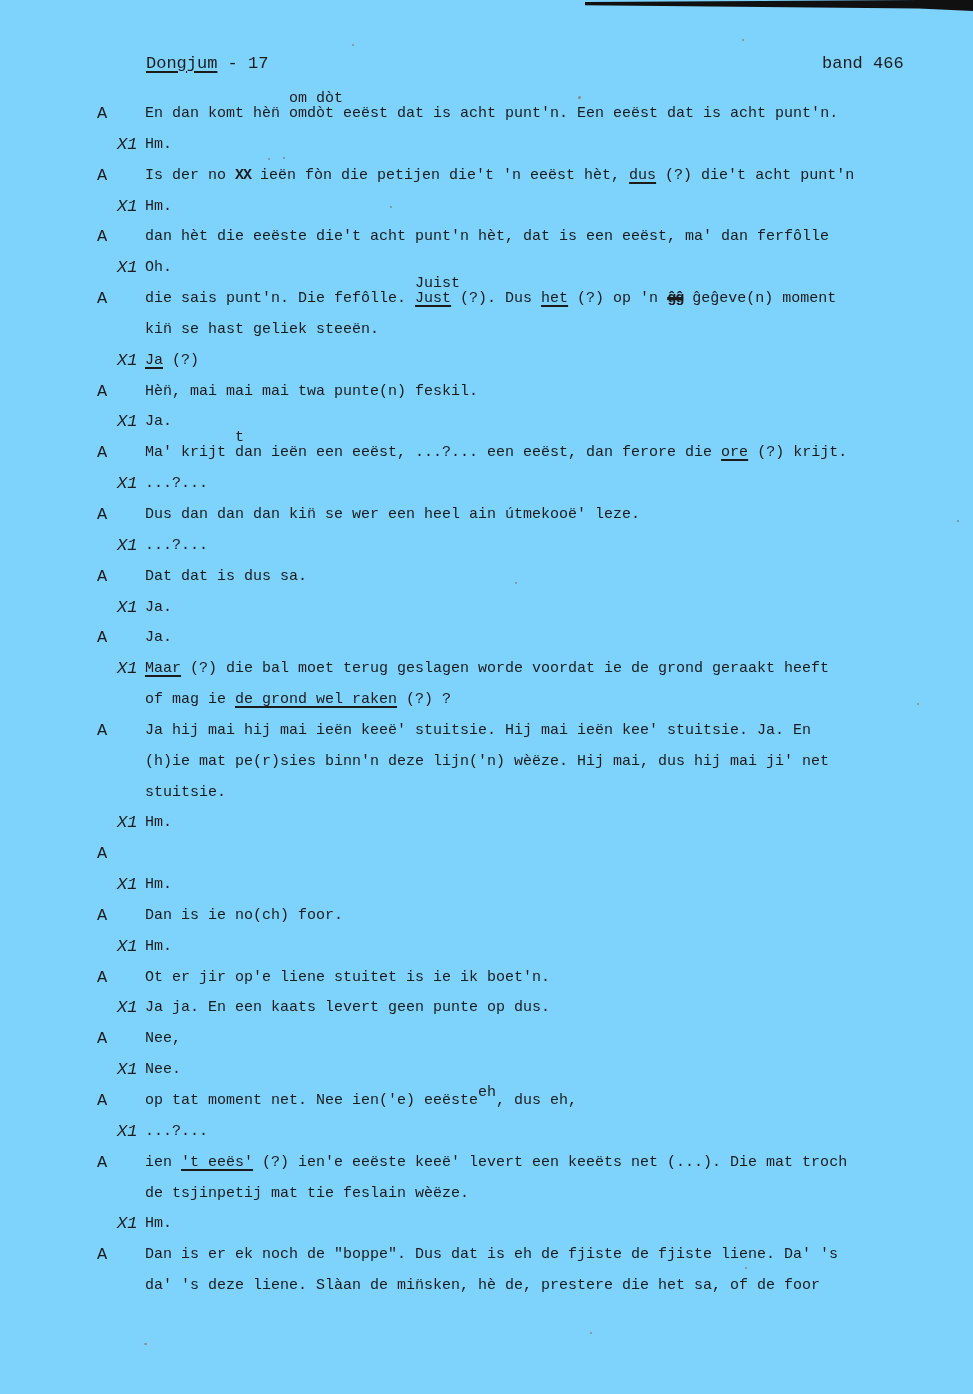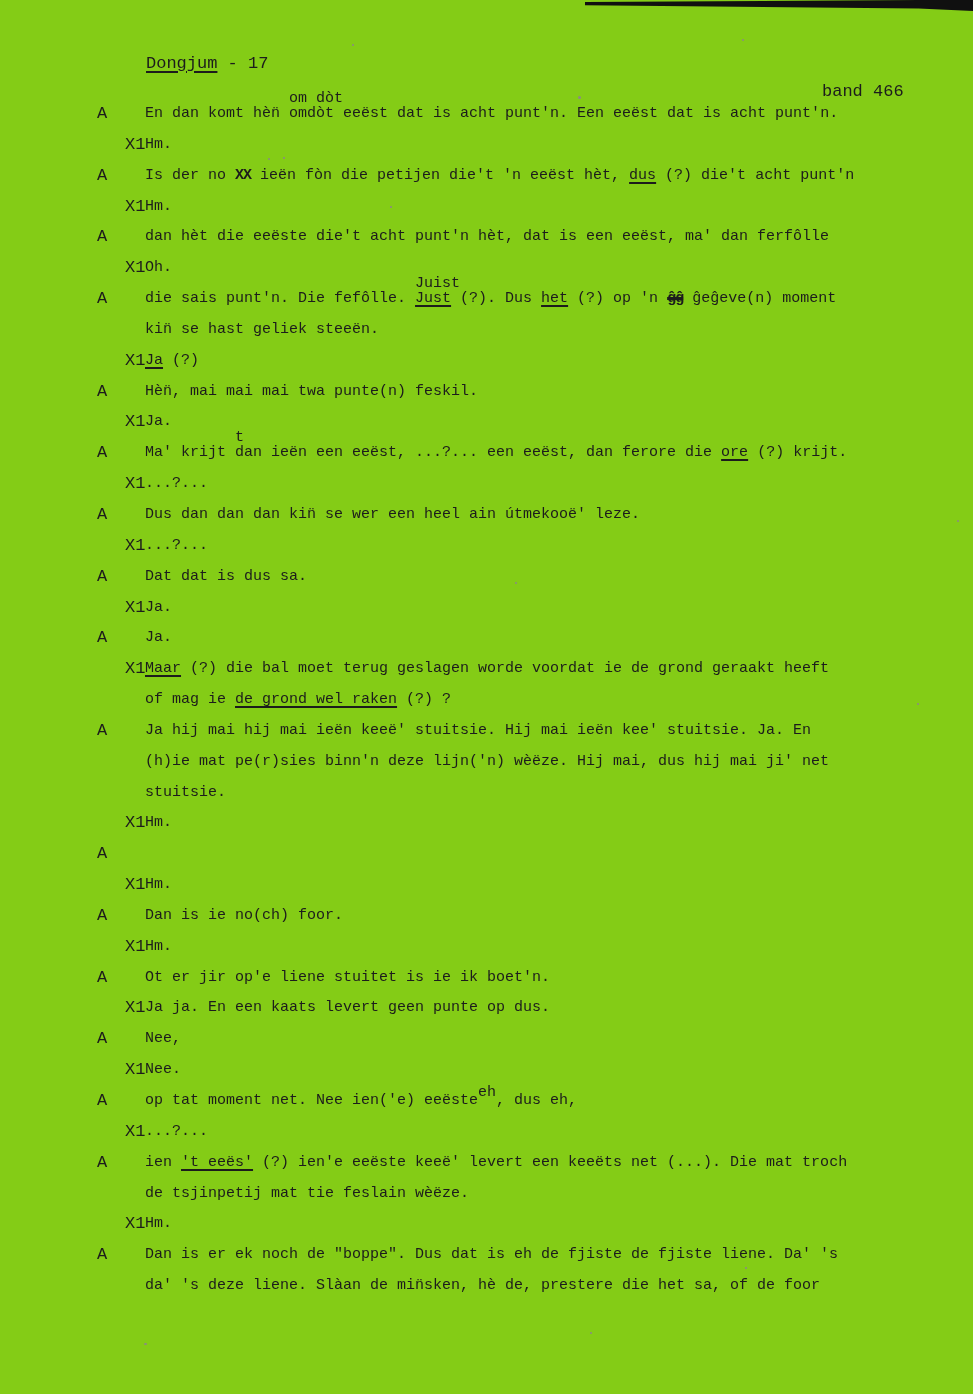--- a/index.html
+++ b/index.html
@@ -1,37 +1,37 @@
 <!DOCTYPE html>
 <html><head>
 <meta charset="utf-8">
 <style>
   html,body{margin:0;padding:0;background:#e8e8e6;}
   .page{
     position:relative;
     width:973px;height:1394px;
-    background:#84cc16;
+    background:#7dd3fc;
     overflow:hidden;
     font-family:"Liberation Mono","DejaVu Sans Mono",monospace;
     color:#1c1c1c;
     -webkit-font-smoothing:antialiased;
   }
   .page *{font-family:inherit;}
   .artifact{
     position:absolute;top:0;left:585px;width:388px;height:11px;
     background:#101010;
     clip-path:polygon(0 18%,86% 0,100% 0,100% 100%,86% 78%,0 48%);
   }
   .hdr-item{position:absolute;top:53px;font-size:17px;white-space:pre;line-height:22px;}
   .h-left{left:146px;}
-  .h-right{left:822px;margin-top:28px;}
+  .h-right{left:822px;}
   .transcript{position:absolute;top:99px;left:0;width:973px;}
   .line{position:relative;height:30.85px;}
   .spk{position:absolute;left:97px;font-size:17px;line-height:30.85px;white-space:pre;}
-  .spk.x1{left:125px;}
+  .spk.x1{left:117px;font-style:italic;}
   .txt{position:absolute;left:145px;font-size:15px;line-height:30.85px;white-space:pre;}
   .u{text-decoration:underline;text-decoration-thickness:1.6px;text-underline-offset:3px;}
   .b{font-weight:bold;letter-spacing:-1px;}
   .strike{font-weight:bold;text-decoration:line-through;text-decoration-thickness:3px;}
   .sup{position:relative;top:-8px;}
   .ov{position:relative;display:inline-block;}
   .ovt{position:absolute;left:0;top:-15px;white-space:pre;text-decoration:none;}
   .speck{position:absolute;background:#8a8a86;border-radius:50%;}
 </style>
 </head>

